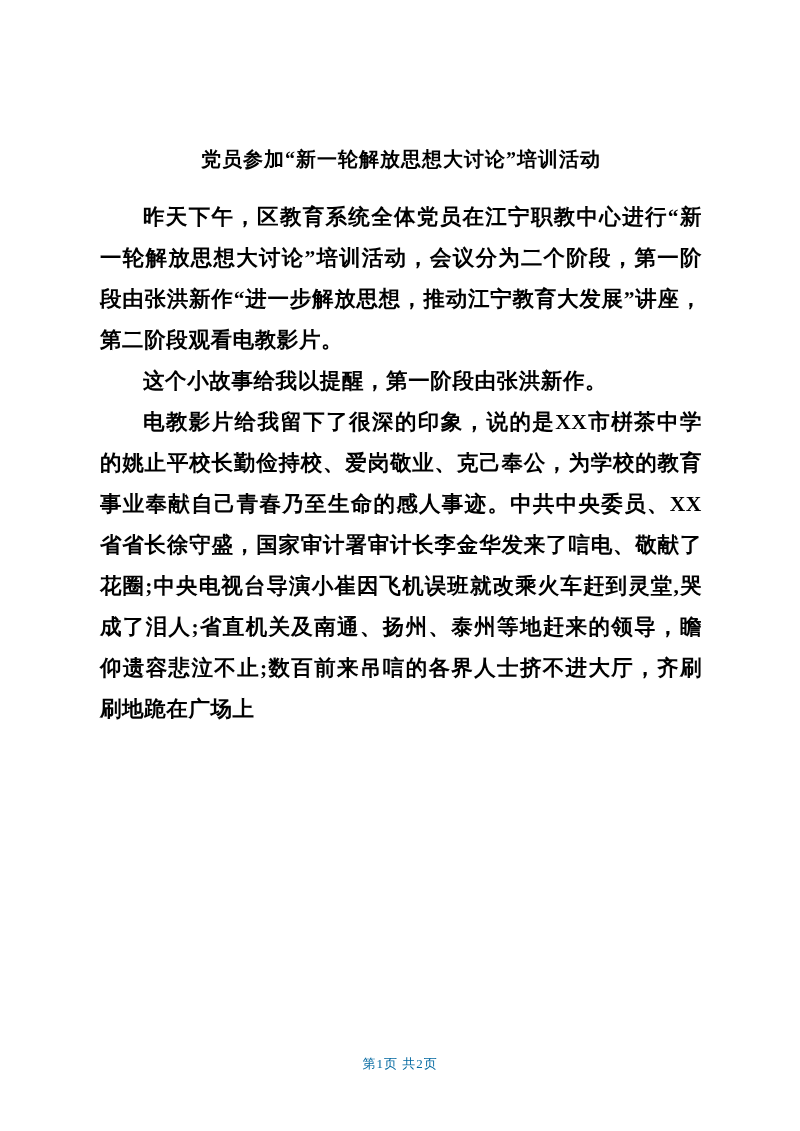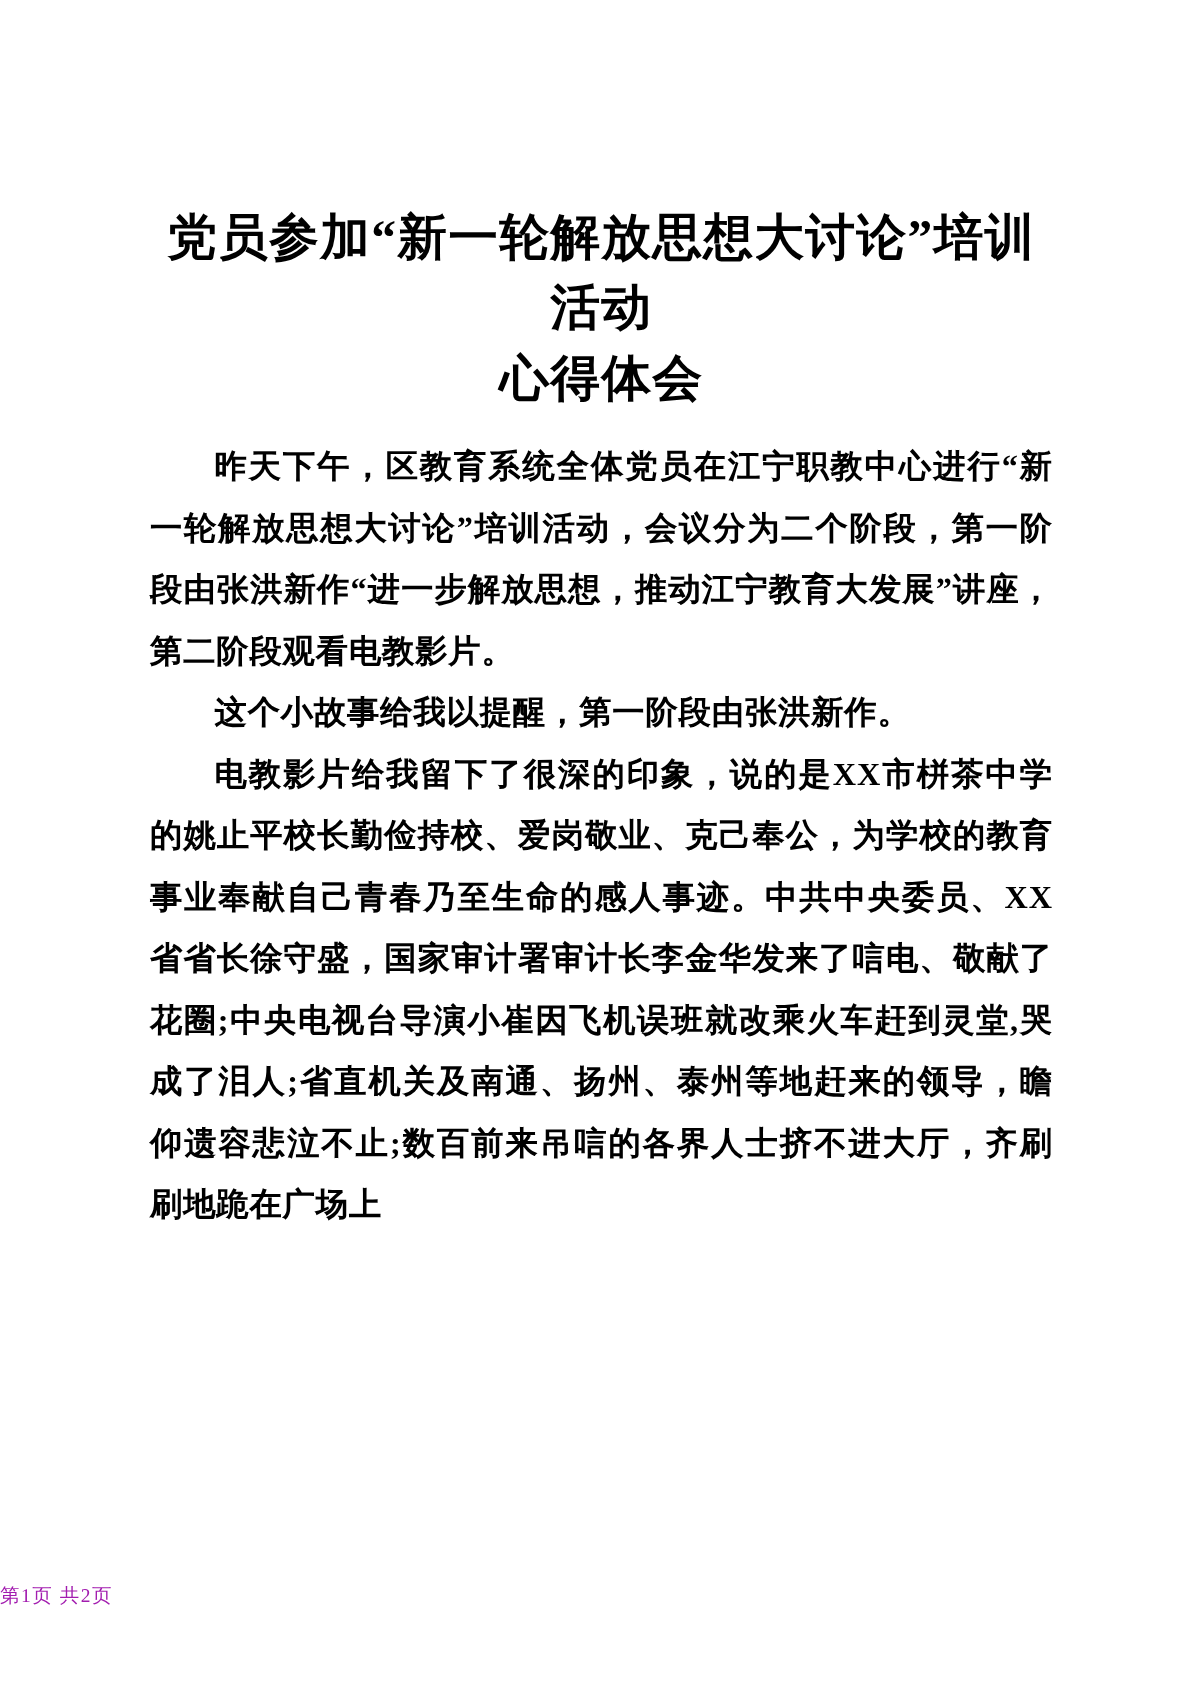--- a/index.html
+++ b/index.html
@@ -15,21 +15,21 @@
     color: #000000;
     font-family: "Liberation Serif", "DejaVu Serif", serif;
     box-sizing: border-box;
     overflow: hidden;
   }
   .content {
     padding: 136px 98px 0 100px;
   }
   .title {
     margin: 0 0 14px 0;
-    font-size: 33px;
+    font-size: 20px;
     font-weight: bold;
     text-align: center;
     line-height: 47px;
     letter-spacing: 1px;
   }
   .title .title-line {
     display: block;
   }
   .para {
     margin: 0;
@@ -39,33 +39,33 @@
     text-indent: 2em;
     letter-spacing: 0.6px;
     word-break: break-all;
     font-weight: bold;
   }
   .footer {
     position: absolute;
     left: 0;
     right: 0;
     bottom: 58px;
+    text-align: center;
     font-size: 13px;
-    color: #a21caf;
+    color: #0369a1;
     letter-spacing: 1px;
   }
 </style>
 </head>
 <body>
 
 <div class="page">
   <div class="content">
     <h1 class="title">
       <span class="title-line">党员参加“新一轮解放思想大讨论”培训活动</span>
-      <span class="title-line">心得体会</span>
     </h1>
     <p class="para">昨天下午，区教育系统全体党员在江宁职教中心进行“新一轮解放思想大讨论”培训活动，会议分为二个阶段，第一阶段由张洪新作“进一步解放思想，推动江宁教育大发展”讲座，第二阶段观看电教影片。</p>
     <p class="para">这个小故事给我以提醒，第一阶段由张洪新作。</p>
     <p class="para">电教影片给我留下了很深的印象，说的是XX市栟茶中学的姚止平校长勤俭持校、爱岗敬业、克己奉公，为学校的教育事业奉献自己青春乃至生命的感人事迹。中共中央委员、XX省省长徐守盛，国家审计署审计长李金华发来了唁电、敬献了花圈;中央电视台导演小崔因飞机误班就改乘火车赶到灵堂,哭成了泪人;省直机关及南通、扬州、泰州等地赶来的领导，瞻仰遗容悲泣不止;数百前来吊唁的各界人士挤不进大厅，齐刷刷地跪在广场上</p>
   </div>
   <div class="footer">
     <span>第1页 共2页</span>
   </div>
 </div>
 

